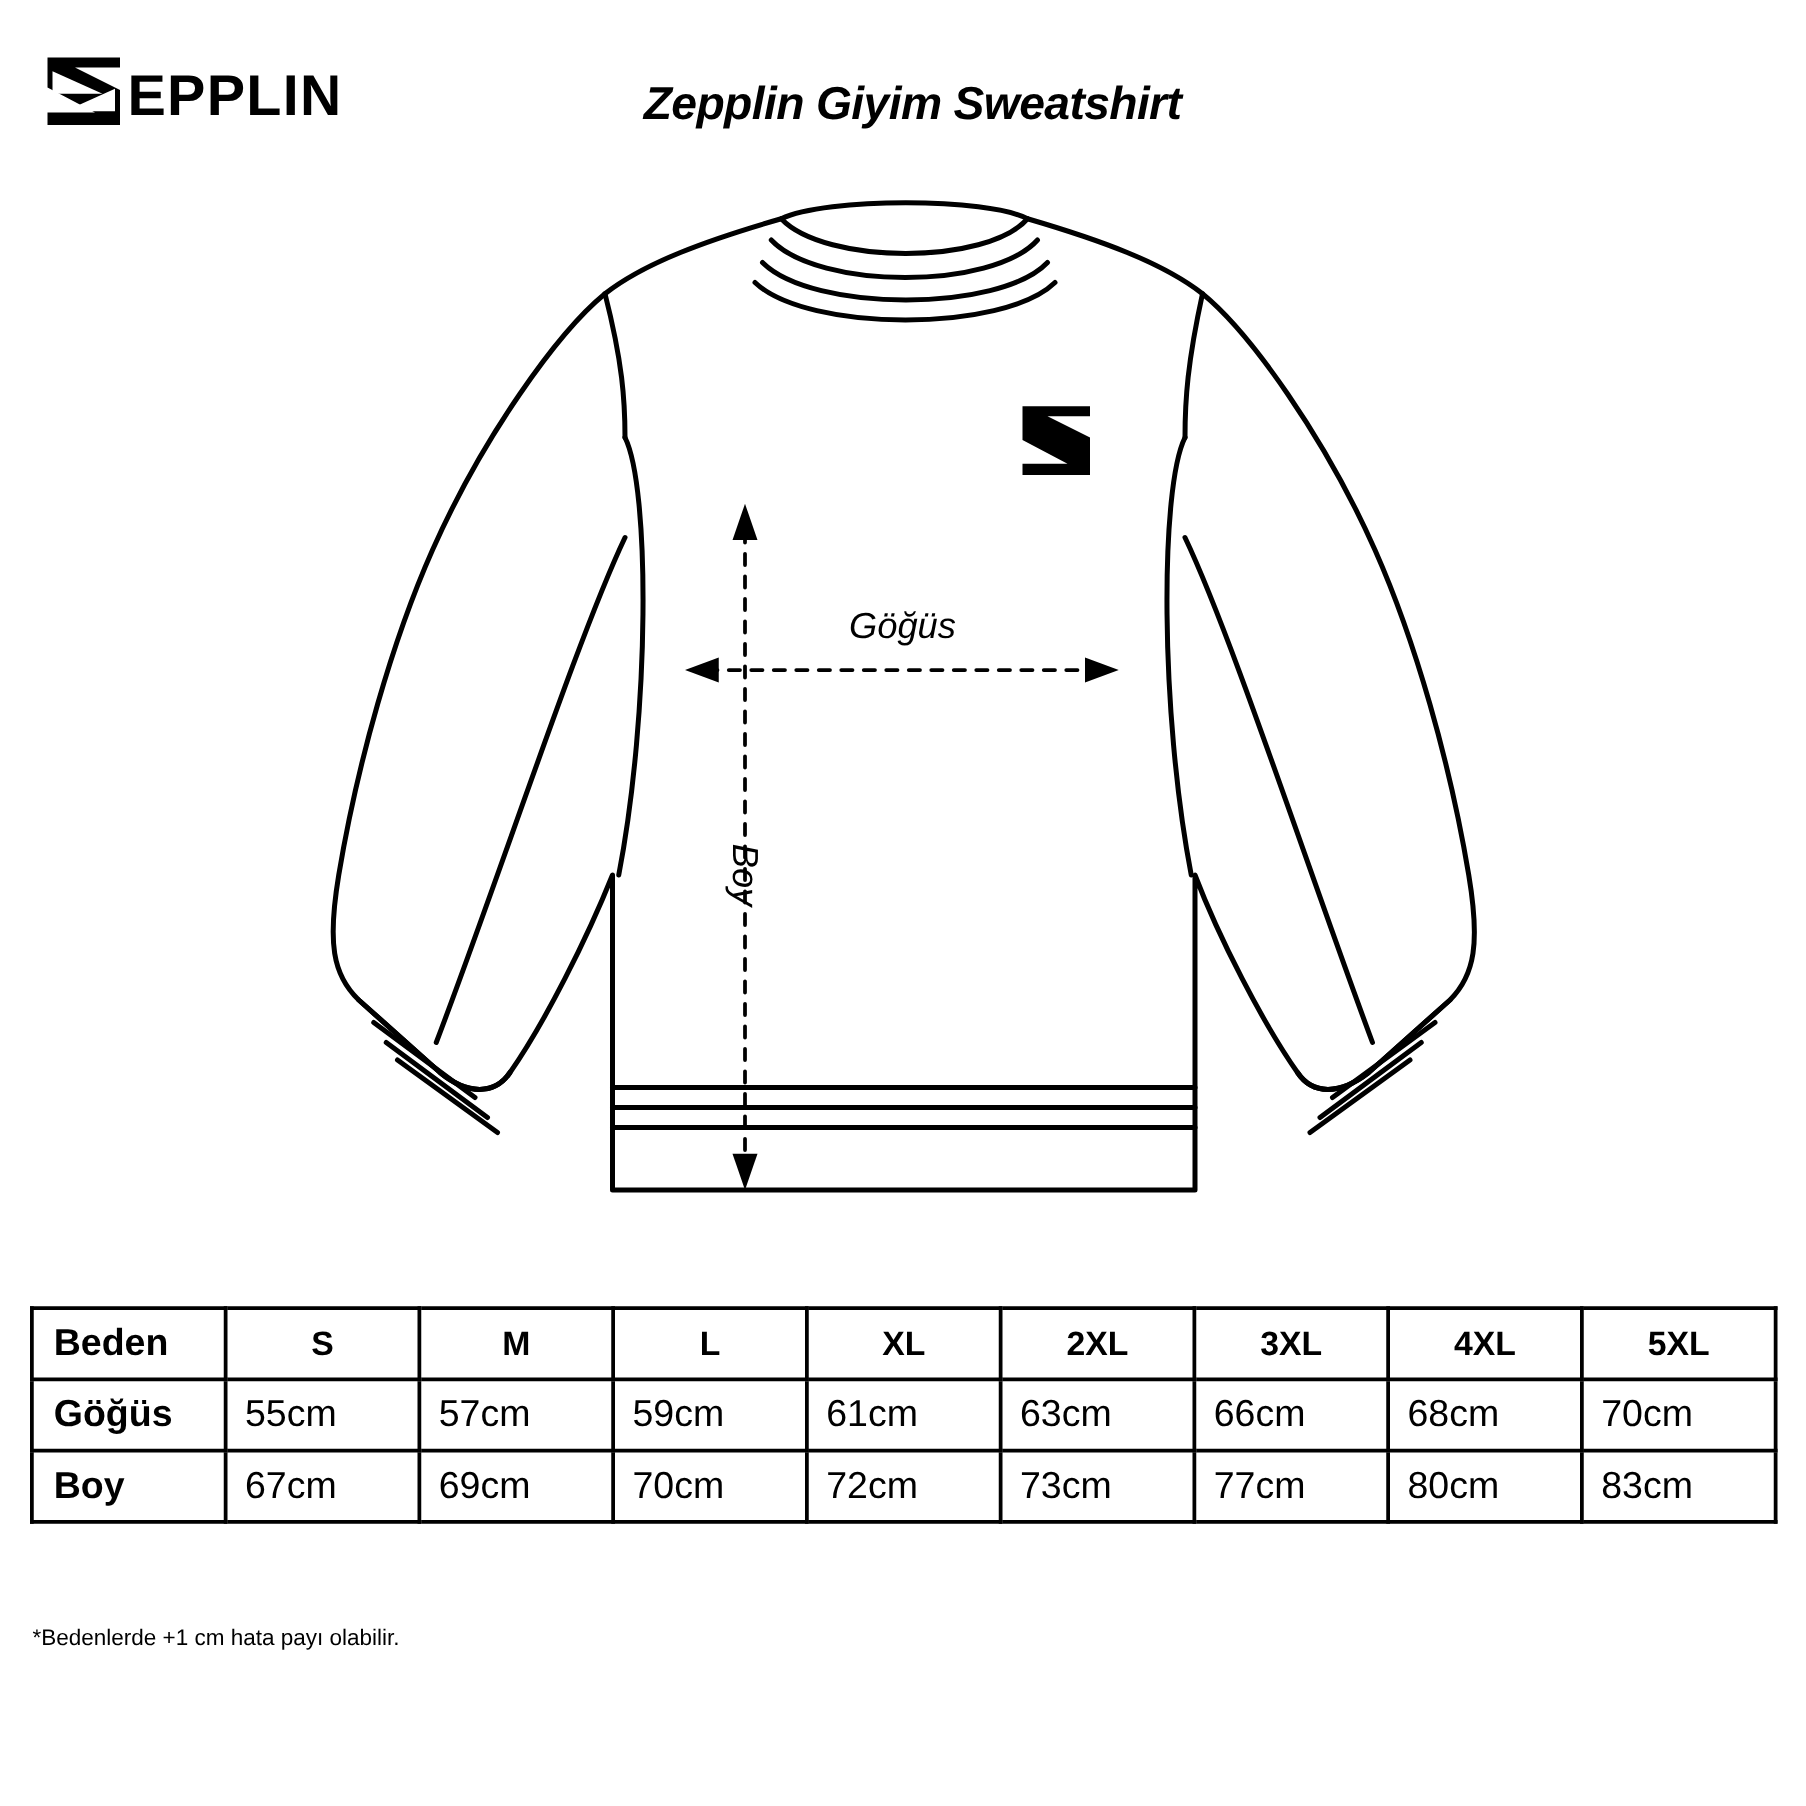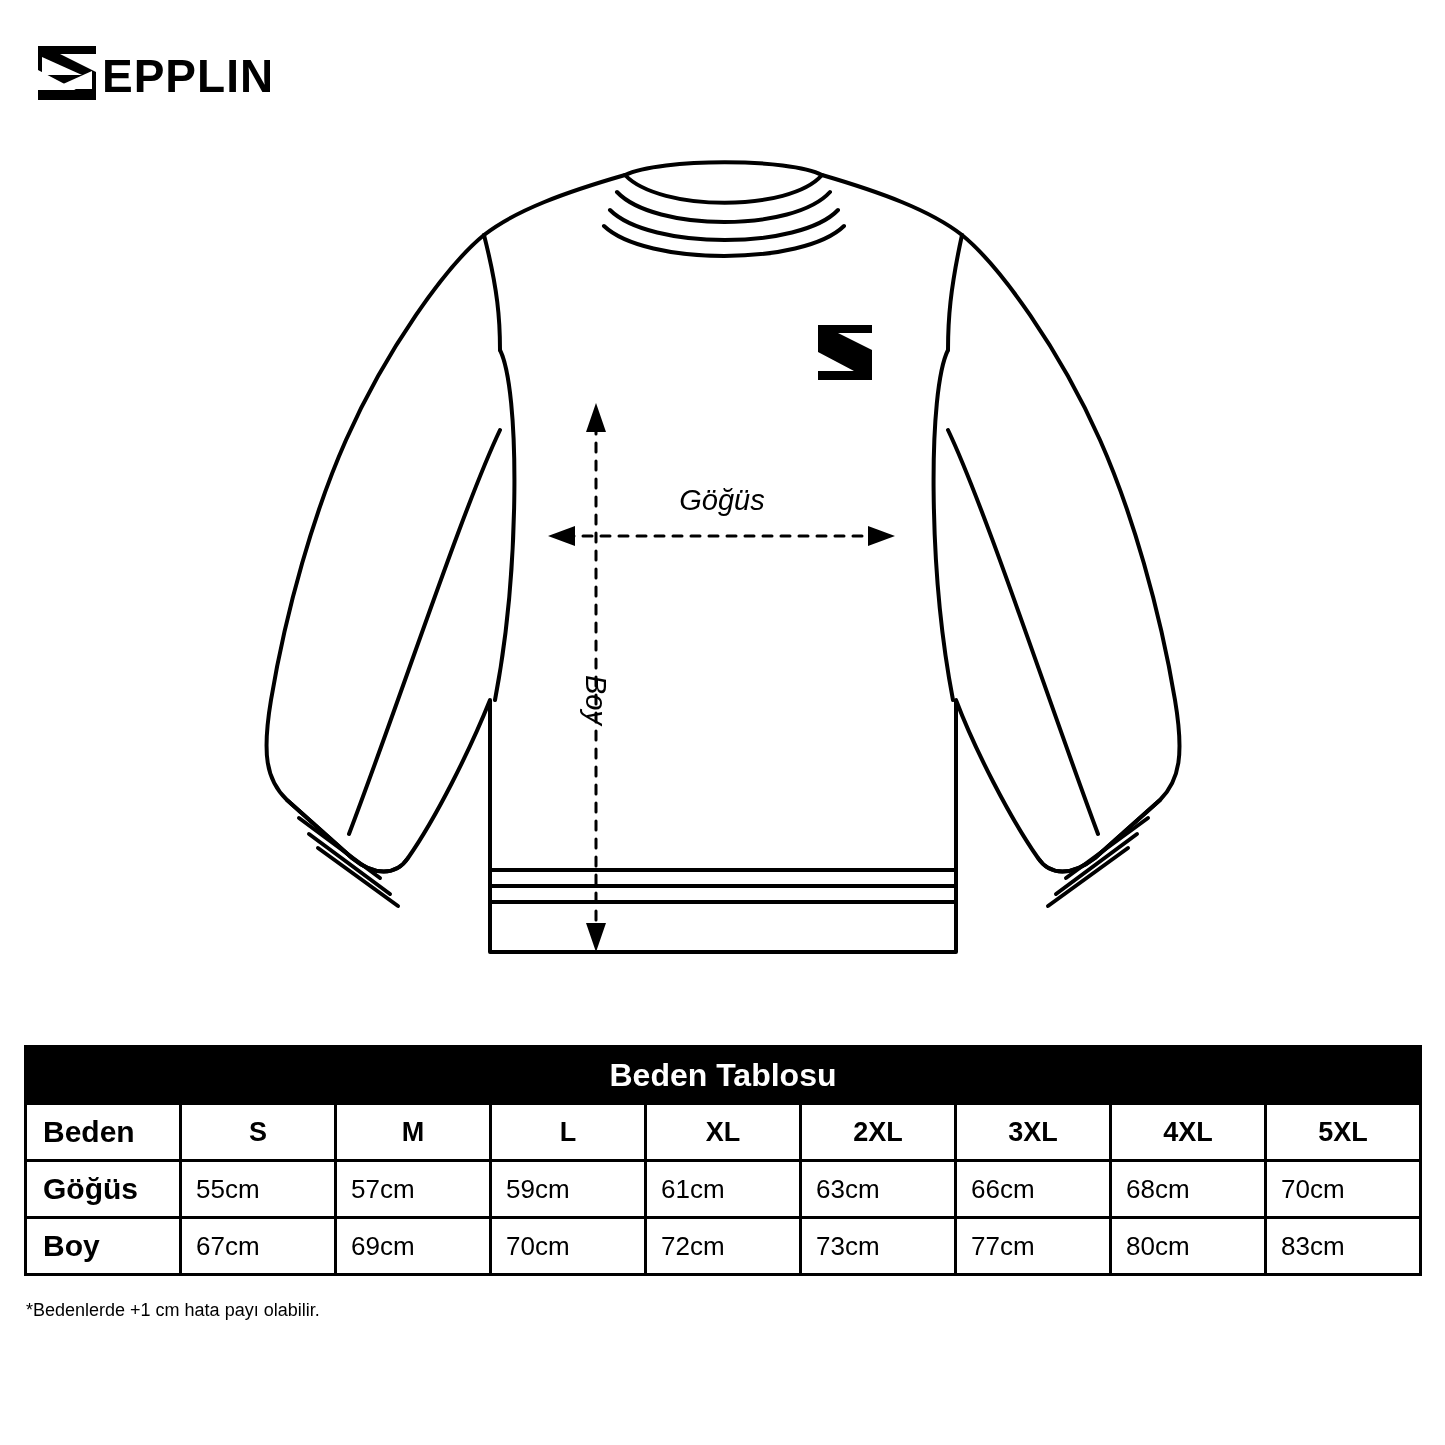--- a/index.html
+++ b/index.html
@@ -94,21 +94,21 @@
     font-weight: 700;
     text-align: center;
   }
   .row-label {
     font-size: 30px;
     font-weight: 700;
     padding-left: 16px !important;
     text-align: left;
   }
   .cell-val {
-    font-size: 26px;
+    font-size: 30px;
     font-weight: 400;
     text-align: left;
     padding-left: 14px !important;
   }
   .footnote {
     position: absolute;
     left: 26px;
     top: 1300px;
     font-size: 18px;
     font-weight: 400;
@@ -127,20 +127,23 @@
         <path d="M8 4 L66 4 L66 12 L30 12 L66 30 L66 58 L8 58 L8 48 L46 48 L8 28 Z" fill="#000000"></path>
         <path d="M14 9 L58 9 L58 11 L26 11 Z" fill="#ffffff" opacity="0.0"></path>
         <path d="M12 15 L52 33 L12 33 Z" fill="#ffffff"></path>
         <path d="M62 29 L22 47 L62 47 Z" fill="#ffffff"></path>
       </g>
 
       <text x="72" y="50" font-family="Liberation Sans, sans-serif" font-size="46" font-weight="700" letter-spacing="1" fill="#000000">EPPLIN</text>
     </svg>
   </div>
 
+  <div class="page-title">
+    <span class="t-light">Zepplin Giyim </span><span class="t-bold">Sweatshirt</span>
+  </div>
 </div>
 
 <div class="illustration">
   <svg viewBox="0 0 1445 900" width="1445" height="900" xmlns="http://www.w3.org/2000/svg">
     <g fill="none" stroke="#000000" stroke-width="4" stroke-linejoin="round" stroke-linecap="round">
 
       <path d="
         M625 35
         C660 18, 790 18, 822 35
         C880 52, 930 70, 962 95
@@ -214,23 +217,20 @@
     </g>
 
     <text x="722" y="370" text-anchor="middle" font-family="Liberation Sans, sans-serif" font-size="29" font-style="italic" fill="#000000">Göğüs</text>
     <text x="0" y="0" transform="translate(586,560) rotate(90)" text-anchor="middle" font-family="Liberation Sans, sans-serif" font-size="29" font-style="italic" fill="#000000">Boy</text>
   </svg>
 </div>
 
 <div class="size-table-wrap">
   <table class="size-table">
     <tbody>
-      <tr>
-        <td class="tbl-title" colspan="9">Beden Tablosu</td>
-      </tr>
       <tr>
         <td class="hdr-label">Beden</td>
         <td class="hdr-size">S</td>
         <td class="hdr-size">M</td>
         <td class="hdr-size">L</td>
         <td class="hdr-size">XL</td>
         <td class="hdr-size">2XL</td>
         <td class="hdr-size">3XL</td>
         <td class="hdr-size">4XL</td>
         <td class="hdr-size">5XL</td>

